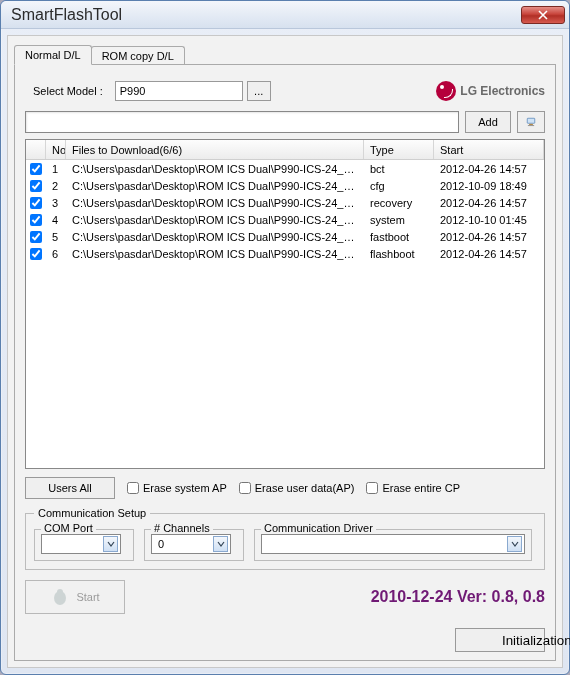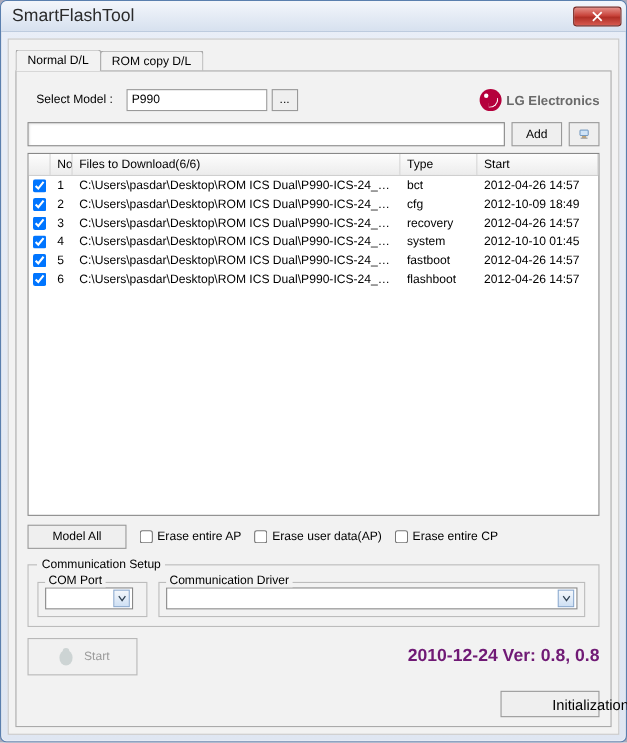--- a/index.html
+++ b/index.html
@@ -323,24 +323,24 @@
               </div>
               <div class="col-no">6</div>
               <div class="col-file">C:\Users\pasdar\Desktop\ROM ICS Dual\P990-ICS-24_0...</div>
               <div class="col-type">flashboot</div>
               <div class="col-date">2012-04-26 14:57</div>
             </div>
           </div>
       </div>
 
       <div class="row options-row">
-        <button class="smallbtn removeall">Model All</button>
+        <button class="smallbtn removeall">Users All</button>
         <label class="chkwrap">
           <input type="checkbox" style="">
-          <span>Erase entire AP</span>
+          <span>Erase system AP</span>
         </label>
         <label class="chkwrap">
           <input type="checkbox" style="">
           <span>Erase user data(AP)</span>
         </label>
         <label class="chkwrap">
           <input type="checkbox" style="">
           <span>Erase entire CP</span>
         </label>
       </div>
@@ -352,20 +352,31 @@
             <span class="sublabel">COM Port</span>
             <div class="combo">
               <span class="val"></span>
               <span class="arrow">
                   <svg viewBox="0 0 8 8">
                     <path d="M1 2 L4 6 L7 2" fill="none" stroke="#345" stroke-width="1.2"></path>
                   </svg>
                 </span>
             </div>
           </div>
+          <div class="subfield channels" style="width:100px">
+            <span class="sublabel"># Channels</span>
+            <div class="combo">
+              <span class="val">0</span>
+              <span class="arrow">
+                  <svg viewBox="0 0 8 8">
+                    <path d="M1 2 L4 6 L7 2" fill="none" stroke="#345" stroke-width="1.2"></path>
+                  </svg>
+                </span>
+            </div>
+          </div>
           <div class="subfield driver">
             <span class="sublabel">Communication Driver</span>
             <div class="combo">
               <span class="val"></span>
               <span class="arrow">
                   <svg viewBox="0 0 8 8">
                     <path d="M1 2 L4 6 L7 2" fill="none" stroke="#345" stroke-width="1.2"></path>
                   </svg>
                 </span>
             </div>

